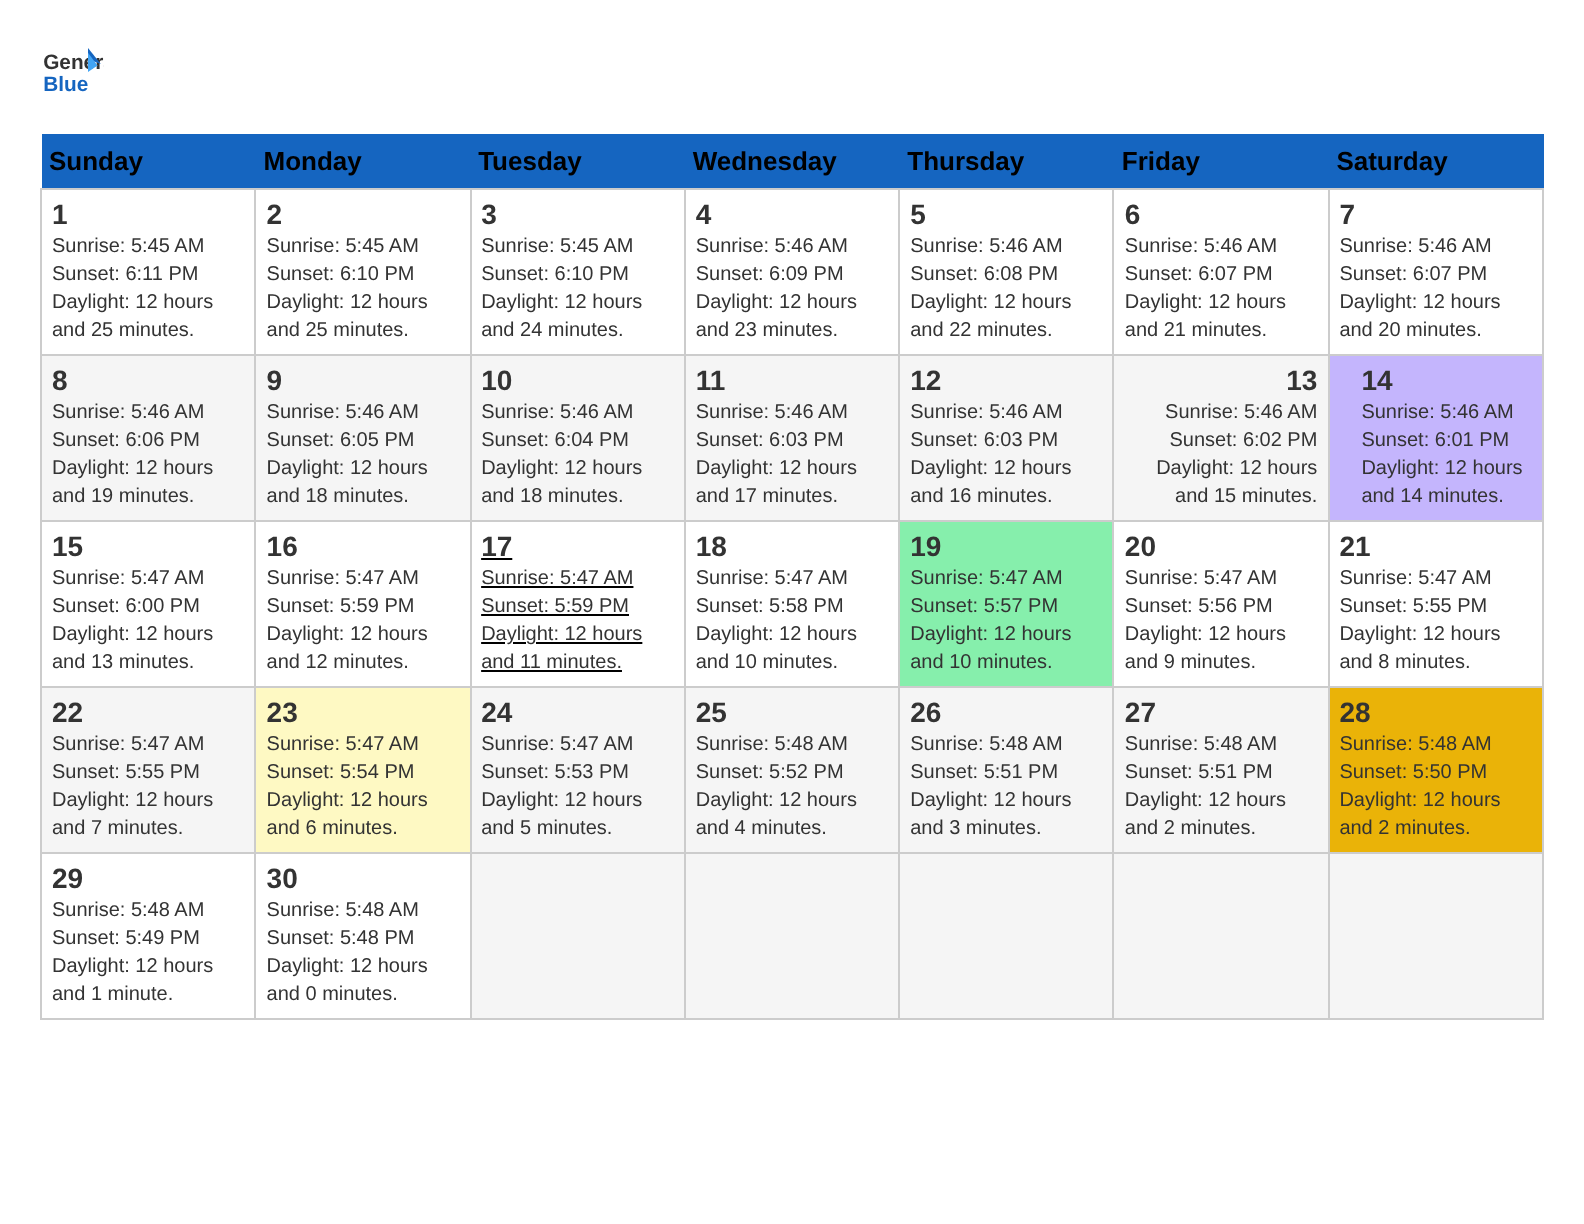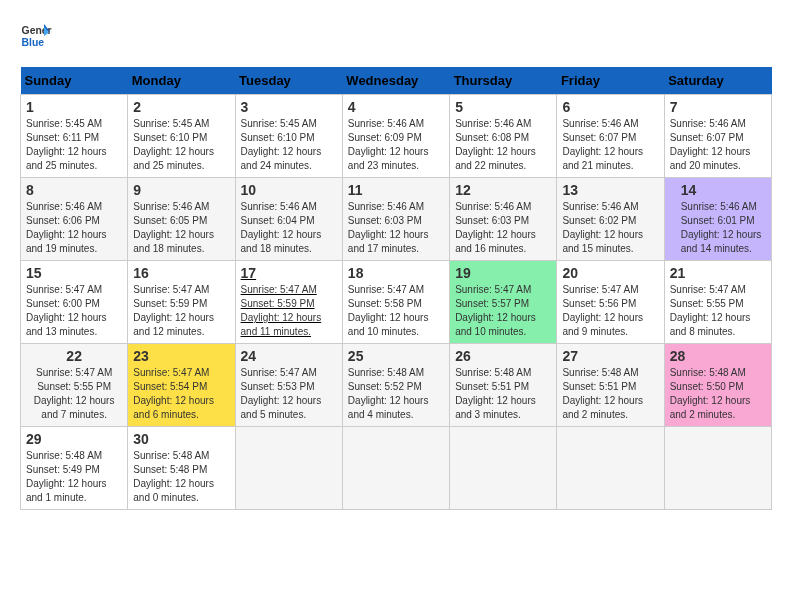--- a/index.html
+++ b/index.html
@@ -157,21 +157,21 @@
           <div class="day-info">Sunrise: 5:46 AM<br>Sunset: 6:04 PM<br>Daylight: 12 hours<br>and 18 minutes.</div>
         </td>
         <td style="background: rgb(245, 245, 245);">
           <span class="day-num">11</span>
           <div class="day-info">Sunrise: 5:46 AM<br>Sunset: 6:03 PM<br>Daylight: 12 hours<br>and 17 minutes.</div>
         </td>
         <td style="background: rgb(245, 245, 245);">
           <span class="day-num">12</span>
           <div class="day-info">Sunrise: 5:46 AM<br>Sunset: 6:03 PM<br>Daylight: 12 hours<br>and 16 minutes.</div>
         </td>
-        <td style="background: rgb(245, 245, 245);">
+        <td style="background: rgb(245, 245, 245); text-align: right;">
           <span class="day-num">13</span>
           <div class="day-info">Sunrise: 5:46 AM<br>Sunset: 6:02 PM<br>Daylight: 12 hours<br>and 15 minutes.</div>
         </td>
         <td style="background: #c4b5fd; padding-left: 16px;">
           <span class="day-num">14</span>
           <div class="day-info">Sunrise: 5:46 AM<br>Sunset: 6:01 PM<br>Daylight: 12 hours<br>and 14 minutes.</div>
         </td>
       </tr>
       <tr class="week-row">
         <td style="background: rgb(255, 255, 255);">
@@ -197,45 +197,45 @@
         <td style="background: rgb(255, 255, 255);">
           <span class="day-num">20</span>
           <div class="day-info">Sunrise: 5:47 AM<br>Sunset: 5:56 PM<br>Daylight: 12 hours<br>and 9 minutes.</div>
         </td>
         <td style="background: rgb(255, 255, 255);">
           <span class="day-num">21</span>
           <div class="day-info">Sunrise: 5:47 AM<br>Sunset: 5:55 PM<br>Daylight: 12 hours<br>and 8 minutes.</div>
         </td>
       </tr>
       <tr class="week-row">
-        <td style="background: rgb(245, 245, 245); text-align: center;">
+        <td style="background: rgb(245, 245, 245);">
           <span class="day-num">22</span>
           <div class="day-info">Sunrise: 5:47 AM<br>Sunset: 5:55 PM<br>Daylight: 12 hours<br>and 7 minutes.</div>
         </td>
-        <td style="background: #fde047;">
+        <td style="background: #fef9c3;">
           <span class="day-num">23</span>
           <div class="day-info">Sunrise: 5:47 AM<br>Sunset: 5:54 PM<br>Daylight: 12 hours<br>and 6 minutes.</div>
         </td>
         <td style="background: rgb(245, 245, 245);">
           <span class="day-num">24</span>
           <div class="day-info">Sunrise: 5:47 AM<br>Sunset: 5:53 PM<br>Daylight: 12 hours<br>and 5 minutes.</div>
         </td>
         <td style="background: rgb(245, 245, 245);">
           <span class="day-num">25</span>
           <div class="day-info">Sunrise: 5:48 AM<br>Sunset: 5:52 PM<br>Daylight: 12 hours<br>and 4 minutes.</div>
         </td>
         <td style="background: rgb(245, 245, 245);">
           <span class="day-num">26</span>
           <div class="day-info">Sunrise: 5:48 AM<br>Sunset: 5:51 PM<br>Daylight: 12 hours<br>and 3 minutes.</div>
         </td>
         <td style="background: rgb(245, 245, 245);">
           <span class="day-num">27</span>
           <div class="day-info">Sunrise: 5:48 AM<br>Sunset: 5:51 PM<br>Daylight: 12 hours<br>and 2 minutes.</div>
         </td>
-        <td style="background: #f9a8d4;">
+        <td style="background: #eab308;">
           <span class="day-num">28</span>
           <div class="day-info">Sunrise: 5:48 AM<br>Sunset: 5:50 PM<br>Daylight: 12 hours<br>and 2 minutes.</div>
         </td>
       </tr>
       <tr class="week-row">
         <td style="background: rgb(255, 255, 255);">
           <span class="day-num">29</span>
           <div class="day-info">Sunrise: 5:48 AM<br>Sunset: 5:49 PM<br>Daylight: 12 hours<br>and 1 minute.</div>
         </td>
         <td style="background: rgb(255, 255, 255);">

